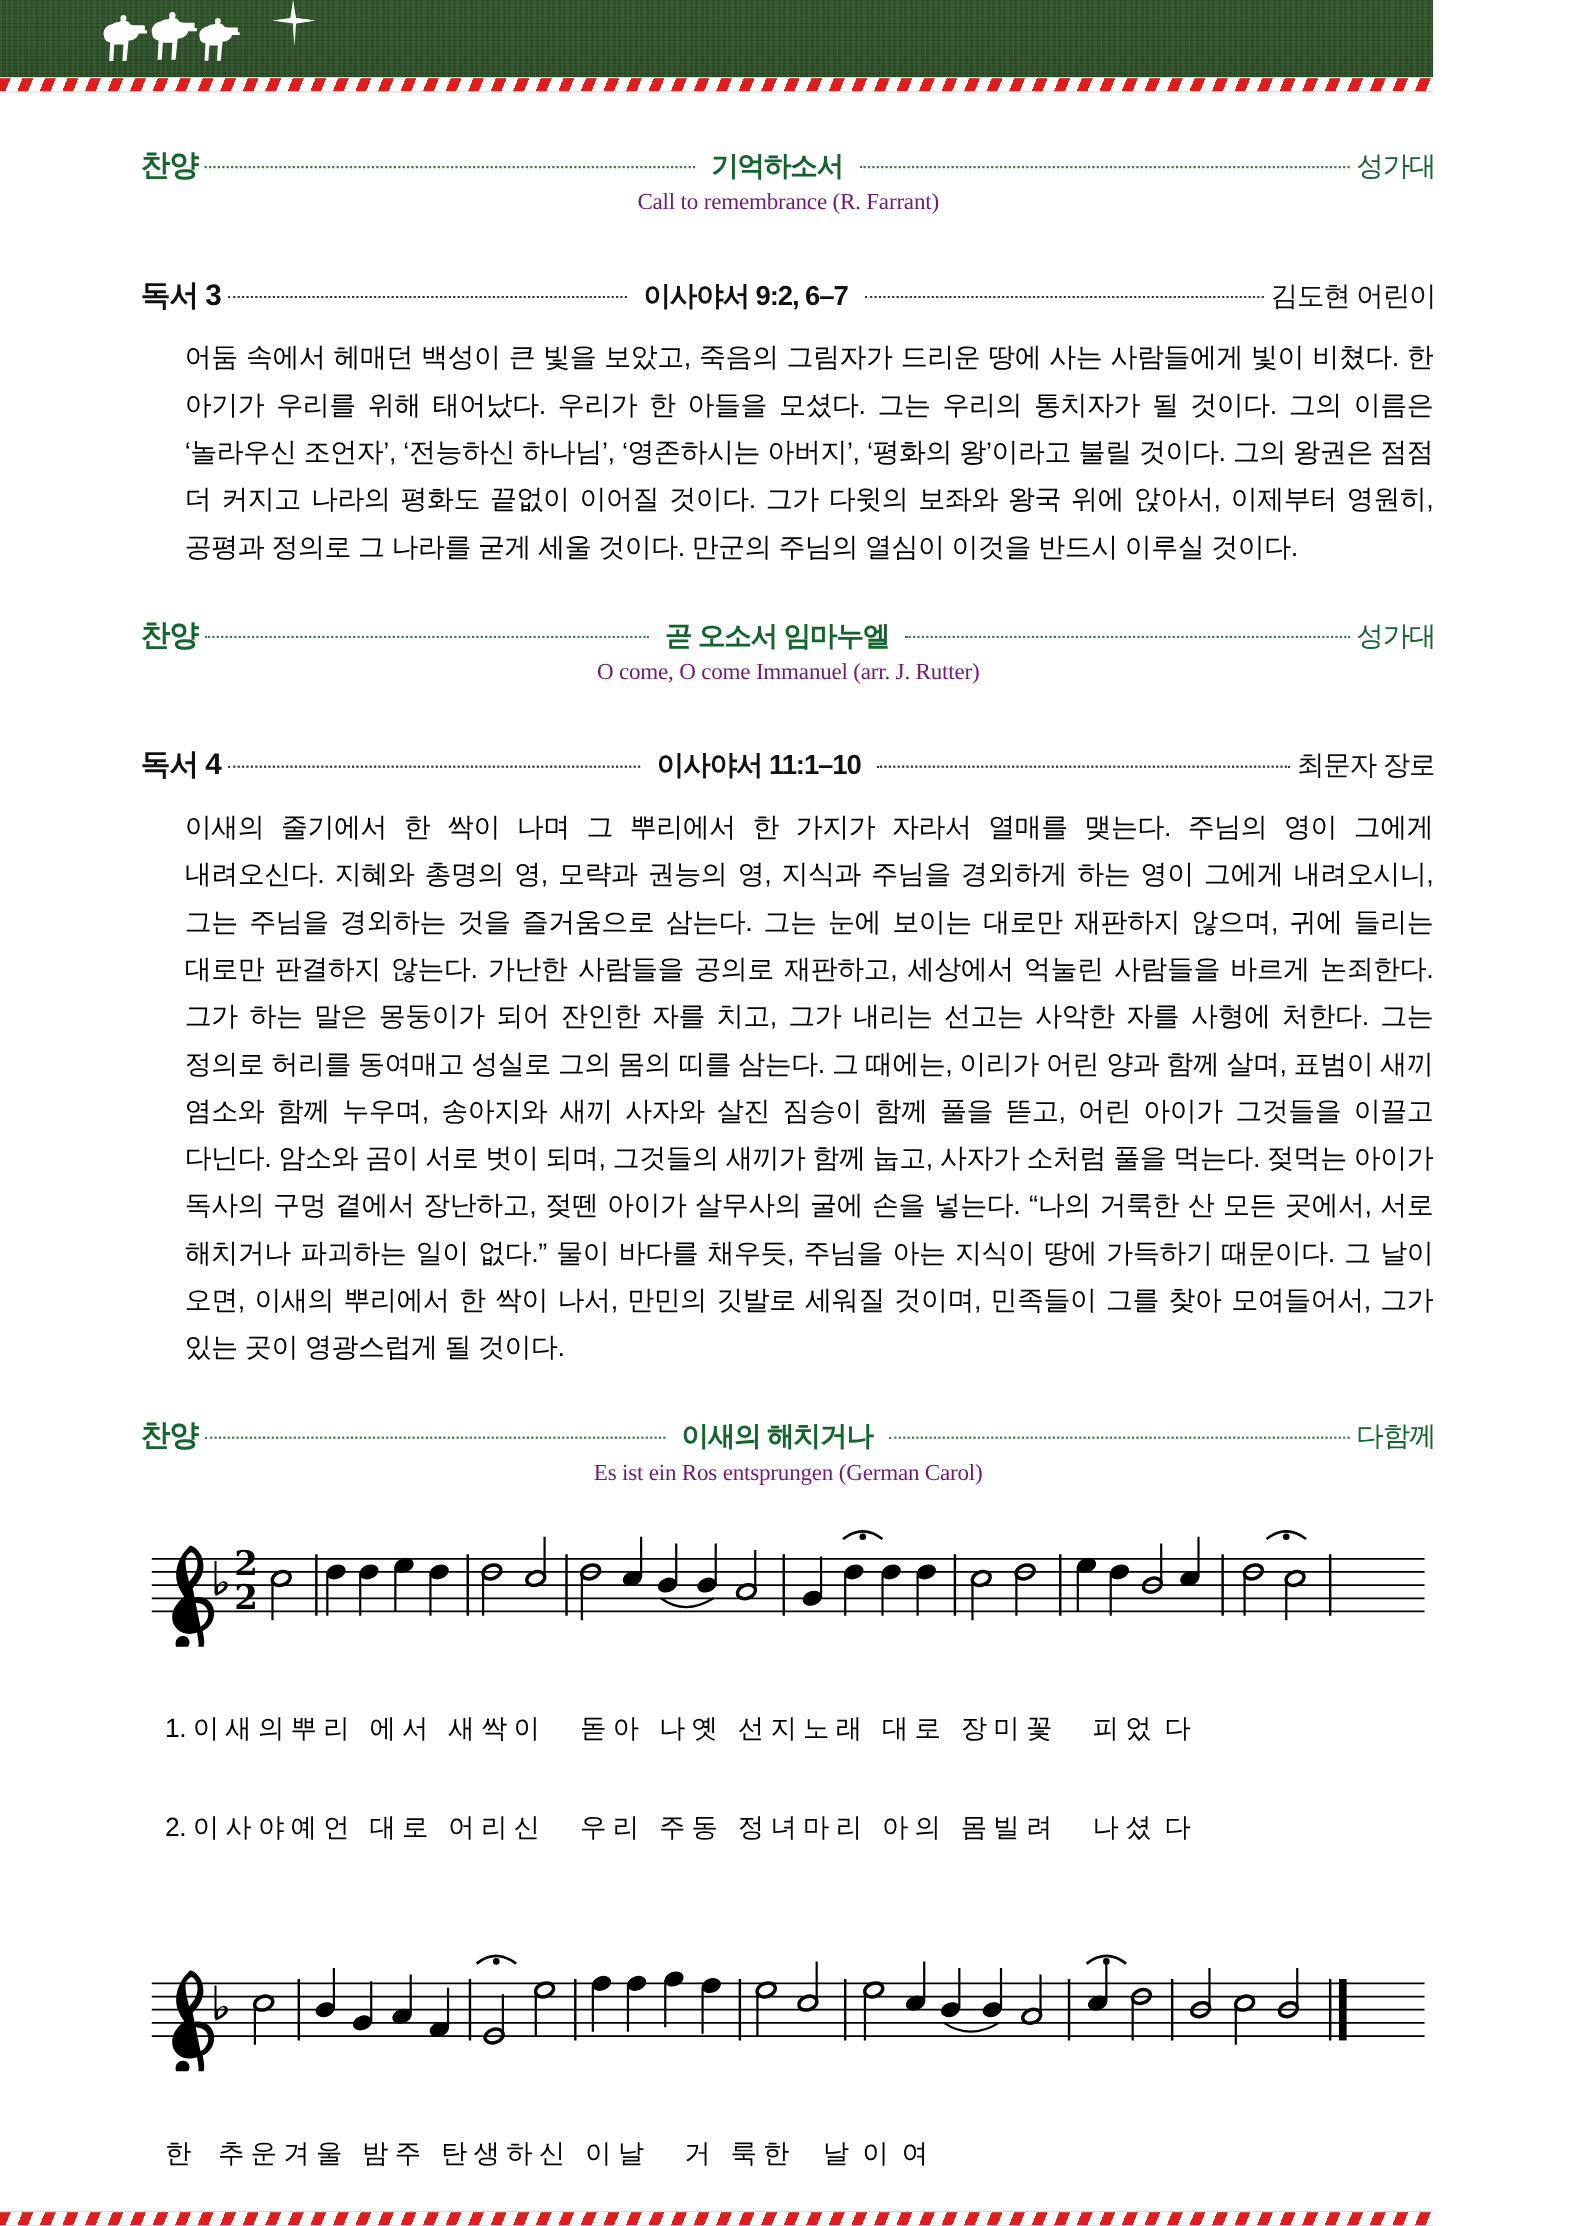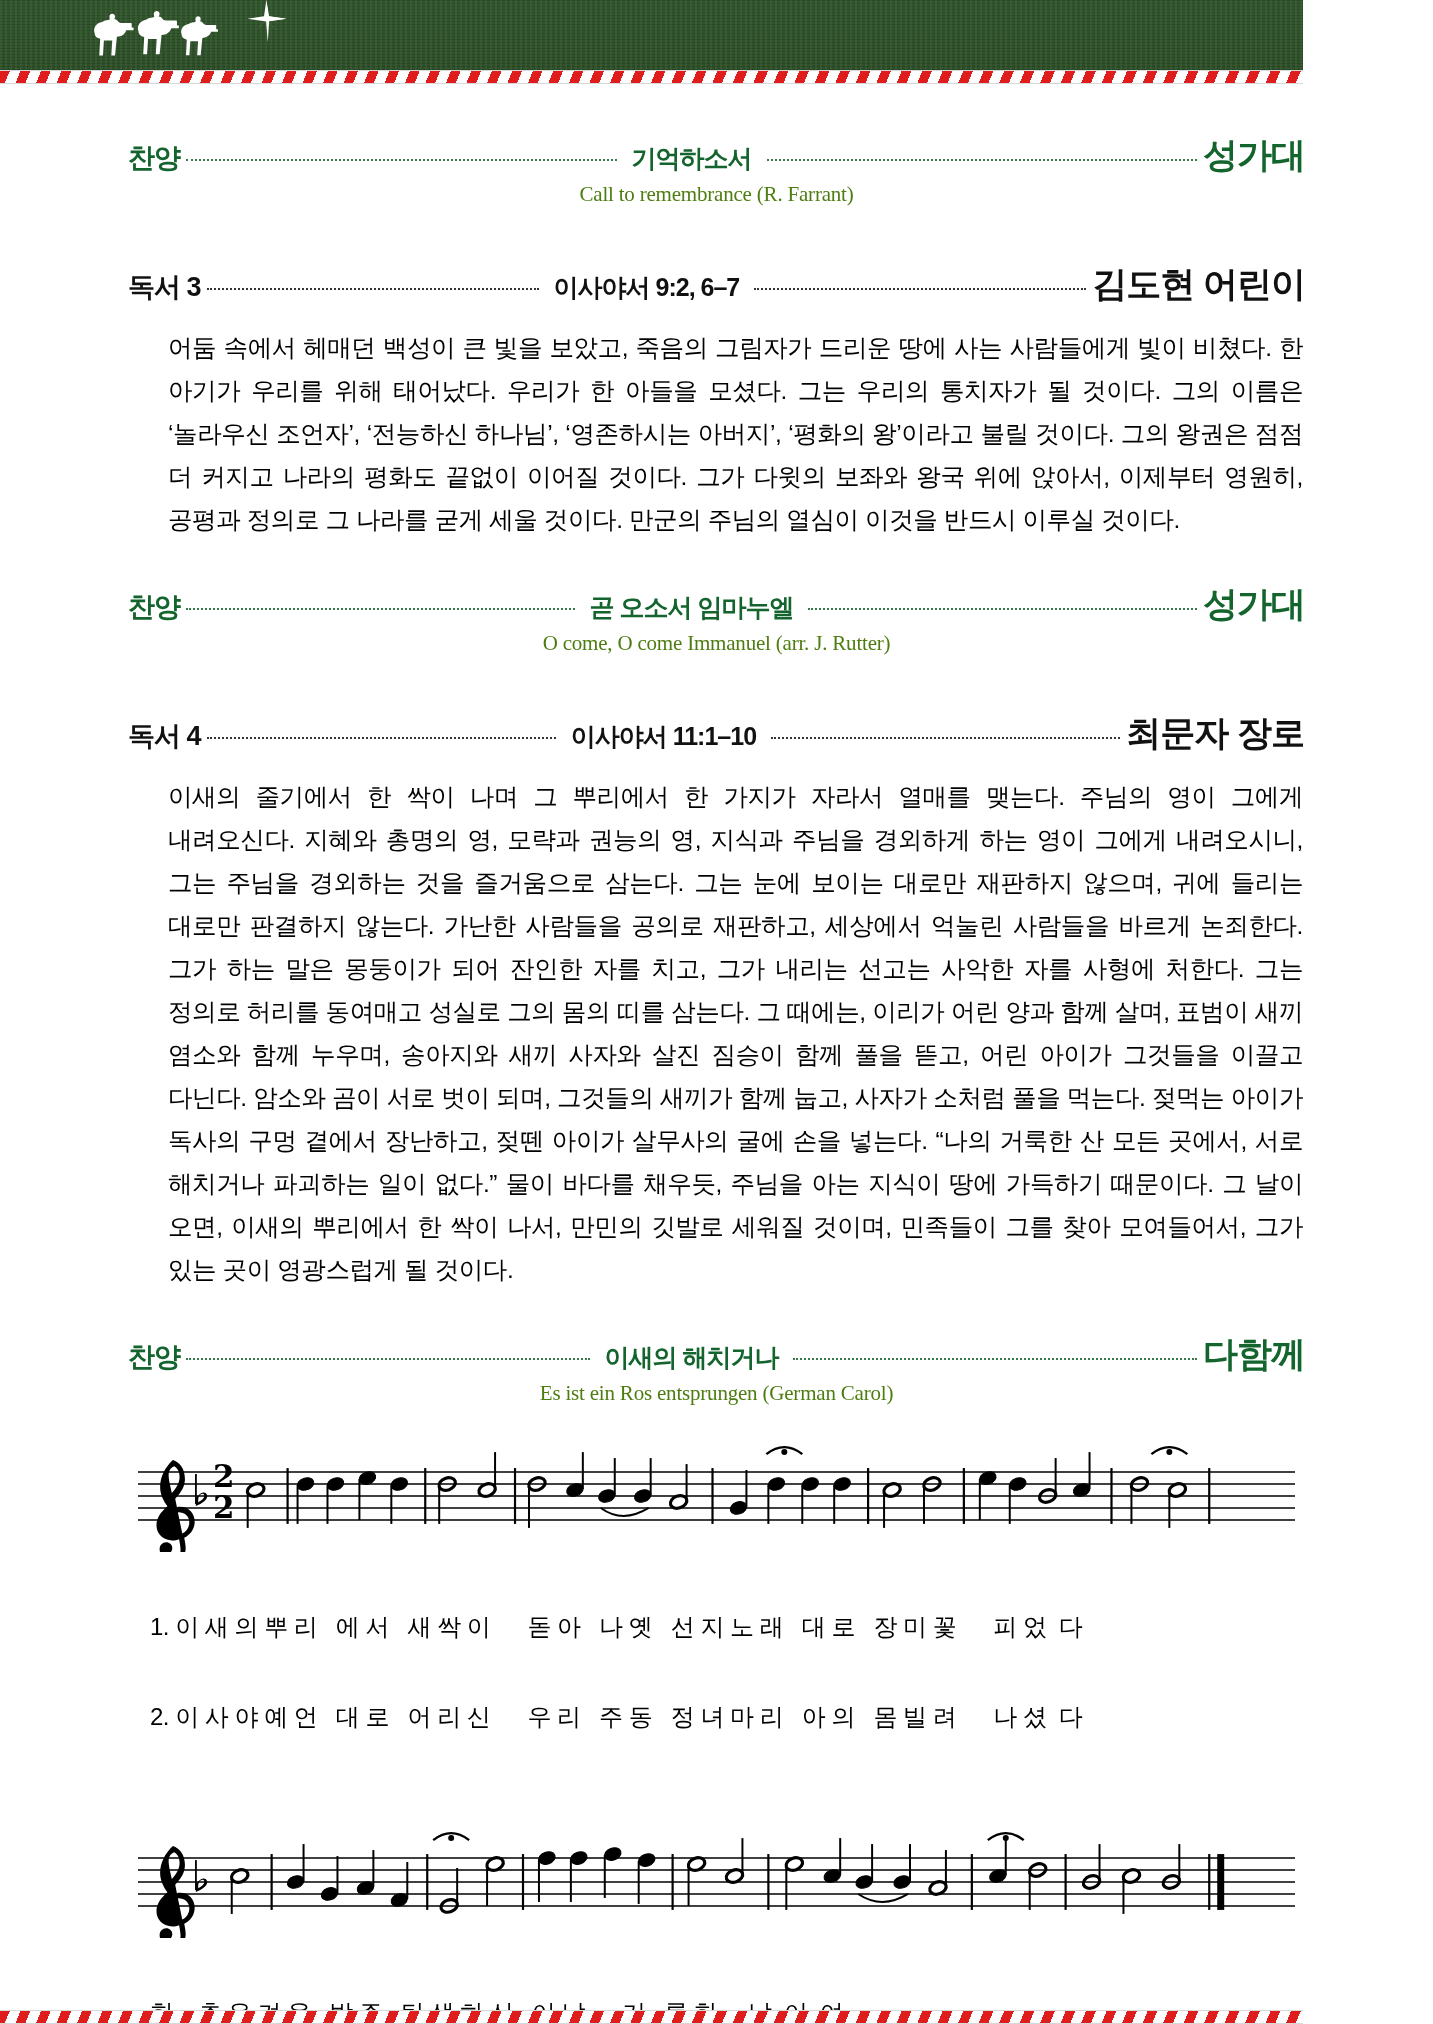--- a/index.html
+++ b/index.html
@@ -81,22 +81,22 @@
   .sec .mid{
     font-family:"Liberation Sans", sans-serif;
     font-weight:bold;
     font-size:25px;
     letter-spacing:-1px;
     flex:0 0 auto;
     padding:0 9px;
   }
   .sec .right{
     font-family:"Liberation Sans", sans-serif;
-    font-weight:bold;
-    font-size:35px;
+    font-weight:normal;
+    font-size:25px;
     letter-spacing:-1px;
     flex:0 0 auto;
   }
   .sec .lead{
     flex:1 1 auto;
     position:relative;
     height:1px;
     margin:0 6px;
     top:-7px;
   }
@@ -112,21 +112,21 @@
   .sec.praise .lbl,.sec.praise .mid,.sec.praise .right{ color:#14642e; }
   .sec.read{ color:#111111;margin-top:14px; }
 
   .subtitle{
     text-align:center;
     font-family:"Liberation Serif", serif;
     font-size:21px;
     margin-top:3px;
     letter-spacing:-0.2px;
   }
-  .subtitle.green{ color:#4d7c0f; }
+  .subtitle.green{ color:#701a75; }
 
   
   .scripture{
     font-family:"Liberation Sans", sans-serif;
     font-size:24.5px;
     line-height:43px;
     color:#000;
     text-align:justify;
     text-justify:inter-character;
     letter-spacing:-0.4px;

